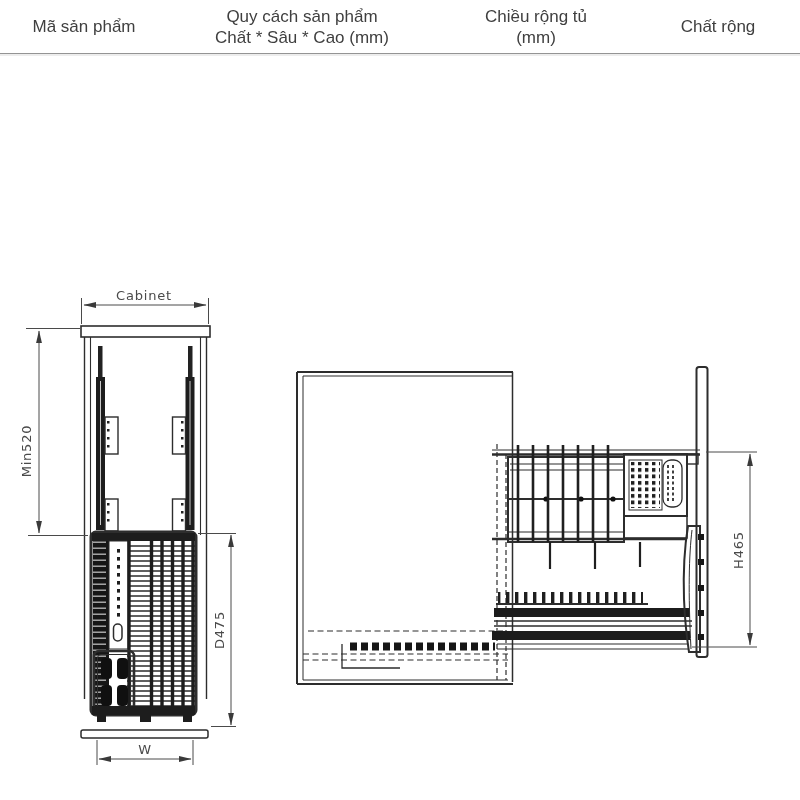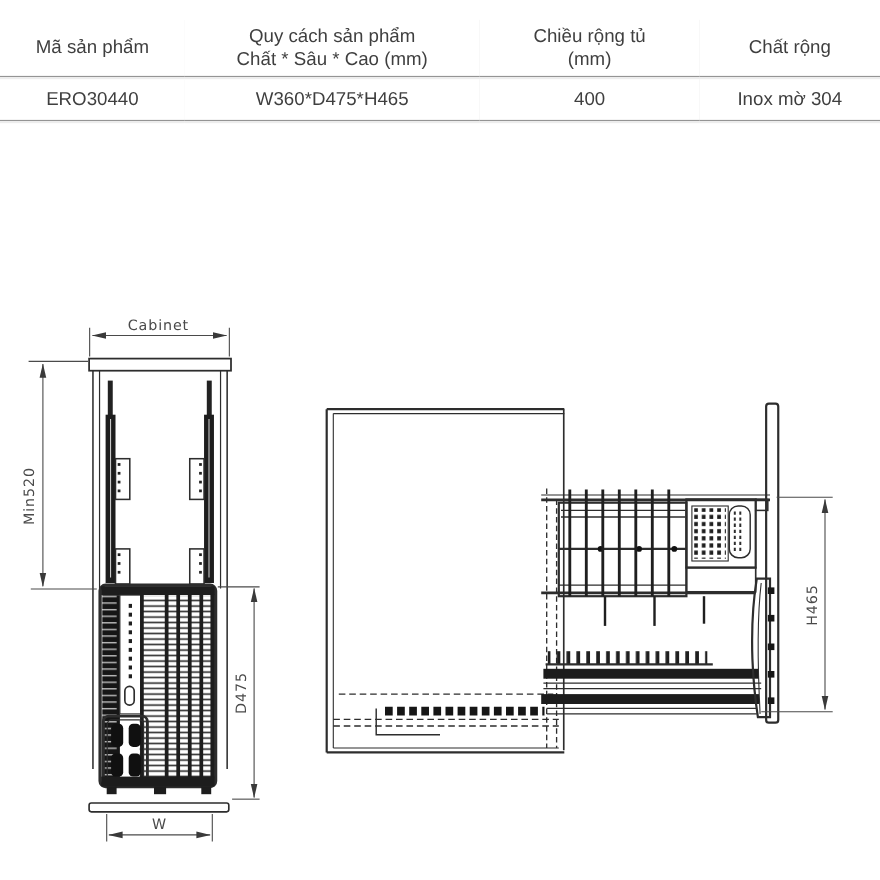--- a/index.html
+++ b/index.html
@@ -2,21 +2,21 @@
 <html><head>
 <meta charset="utf-8">
 <style>
   html,body{margin:0;padding:0;background:#ffffff;}
   .screen{
     position:relative;width:800px;height:800px;background:#ffffff;overflow:hidden;
     font-family:"Liberation Sans","DejaVu Sans",sans-serif;color:#3f3f3f;
   }
   
   table.spec{
-    width:800px;border-collapse:collapse;table-layout:fixed;margin-top:16px;
+    width:800px;border-collapse:collapse;table-layout:fixed;
   }
   table.spec col.c1{width:168px;} table.spec col.c2{width:268px;}
   table.spec col.c3{width:200px;} table.spec col.c4{width:164px;}
   table.spec th, table.spec td{
     text-align:center;vertical-align:middle;font-weight:400;
     border-bottom:1px solid #949494;box-shadow:0 2px 0 rgba(0,0,0,0.07);
     padding:0;font-size:17px;color:#3f3f3f;
   }
   table.spec th{height:53px;line-height:21px;}
   table.spec td{height:39px;}
@@ -54,26 +54,20 @@
         <th>
             <span>Chiều rộng tủ</span>
             <span>(mm)</span>
           </th>
         <th>
             <span>Chất rộng</span>
           </th>
       </tr>
     </thead>
     <tbody>
-      <tr>
-        <td>ERO30440</td>
-        <td>W360*D475*H465</td>
-        <td>400</td>
-        <td>Inox mờ 304</td>
-      </tr>
     </tbody>
   </table>
 
   <div class="drawings">
   <svg width="800" height="546" viewBox="0 255 800 546" xmlns="http://www.w3.org/2000/svg">
     <defs>
       <marker id="arr" viewBox="0 0 12 8" refX="11.5" refY="4" markerWidth="13" markerHeight="9" orient="auto-start-reverse">
         <path d="M0,1.2 L12,4 L0,6.8 Z" fill="#3a3a3a"></path>
       </marker>
       <pattern id="hwires" width="70" height="5" patternUnits="userSpaceOnUse">

